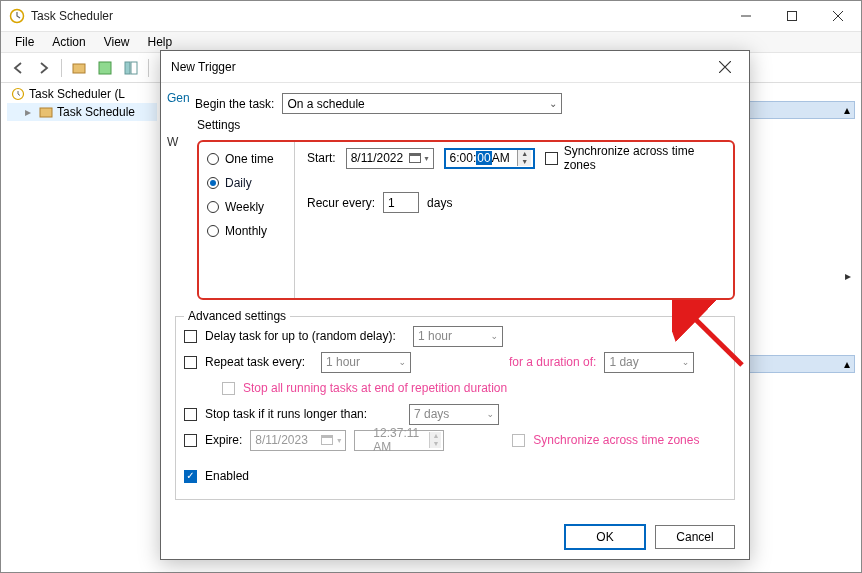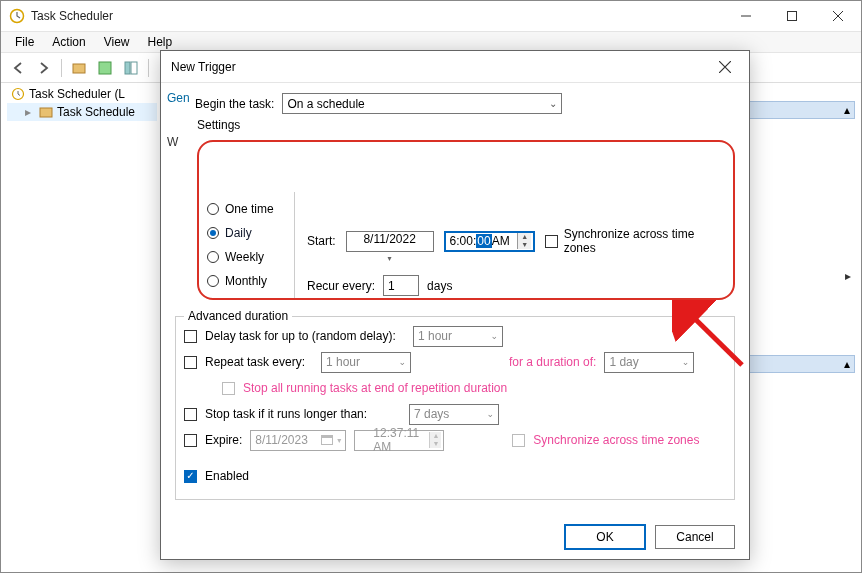--- a/index.html
+++ b/index.html
@@ -52,34 +52,34 @@
   .begin-select .chev { font-size: 10px; color: #555; }
 
   .fieldset {
     border: 1px solid #ccc; padding: 6px 8px 10px 8px; margin-bottom: 12px; position: relative;
   }
   .fieldset > .legend {
     position: absolute; top: -8px; left: 8px; background: #fff; padding: 0 4px; font-size: 12px;
   }
 
   .settings-box {
-    border: 2px solid #d93025; border-radius: 16px;
-    display: flex; height: 160px; margin-top: 6px; align-items: flex-end;
+    border: 2px solid #d93025; border-radius: 6px;
+    display: flex; height: 160px; margin-top: 6px;
   }
   .freq-col {
     width: 96px; border-right: 1px solid #ccc; padding: 10px 8px; display: flex; flex-direction: column; gap: 10px;
   }
   .radio { display: flex; align-items: center; gap: 6px; }
   .radio .dot { width: 12px; height: 12px; border: 1px solid #333; border-radius: 50%; display: flex; align-items: center; justify-content: center; background: #fff; }
   .radio.selected .dot::after { content: ""; width: 6px; height: 6px; border-radius: 50%; background: #0067c0; display: block; }
   .radio.selected { color: #0f172a; }
 
   .settings-right { flex: 1; padding: 2px 12px; }
   .start-row { display: flex; align-items: center; gap: 10px; margin-bottom: 20px; }
-  .date-field { width: 92px; height: 21px; border: 1px solid #767676; display: flex; align-items: center; padding: 0 4px; gap: 4px; flex-direction: column; }
+  .date-field { width: 92px; height: 21px; border: 1px solid #767676; display: flex; align-items: center; padding: 0 4px; gap: 4px; }
   .date-field .cal { width: 12px; height: 12px; }
   .time-field {
     width: 96px; height: 21px; border: 2px solid #0067c0; display: flex; align-items: center; padding: 0 2px 0 4px; background: #fff;
   }
   .time-text { display: flex; align-items: center; }
   .time-sel { background: #0067c0; color: #fff; padding: 0 1px; }
   .spinner { width: 14px; margin-left: auto; display: flex; flex-direction: column; border-left: 1px solid #999; }
   .spinner div { height: 8px; font-size: 7px; line-height: 8px; text-align: center; color: #555; background: #efefef; }
   .sync-row { display: flex; align-items: center; gap: 6px; }
   .chk { width: 13px; height: 13px; border: 1px solid #333; background: #fff; display: flex; align-items: center; justify-content: center; }
@@ -296,21 +296,21 @@
             <div class="num-field">
               <span>1</span>
             </div>
             <span>days</span>
           </div>
         </div>
       </div>
     </div>
 
     <div class="fieldset">
-      <span class="legend">Advanced duration</span>
+      <span class="legend">Advanced settings</span>
 
       <div class="adv-row">
         <span class="chk"></span>
         <span style="width:200px">Delay task for up to (random delay):</span>
         <div class="combo" style="width:90px">
           <span>1 hour</span>
             <span class="chev">⌄</span>
         </div>
       </div>
 

